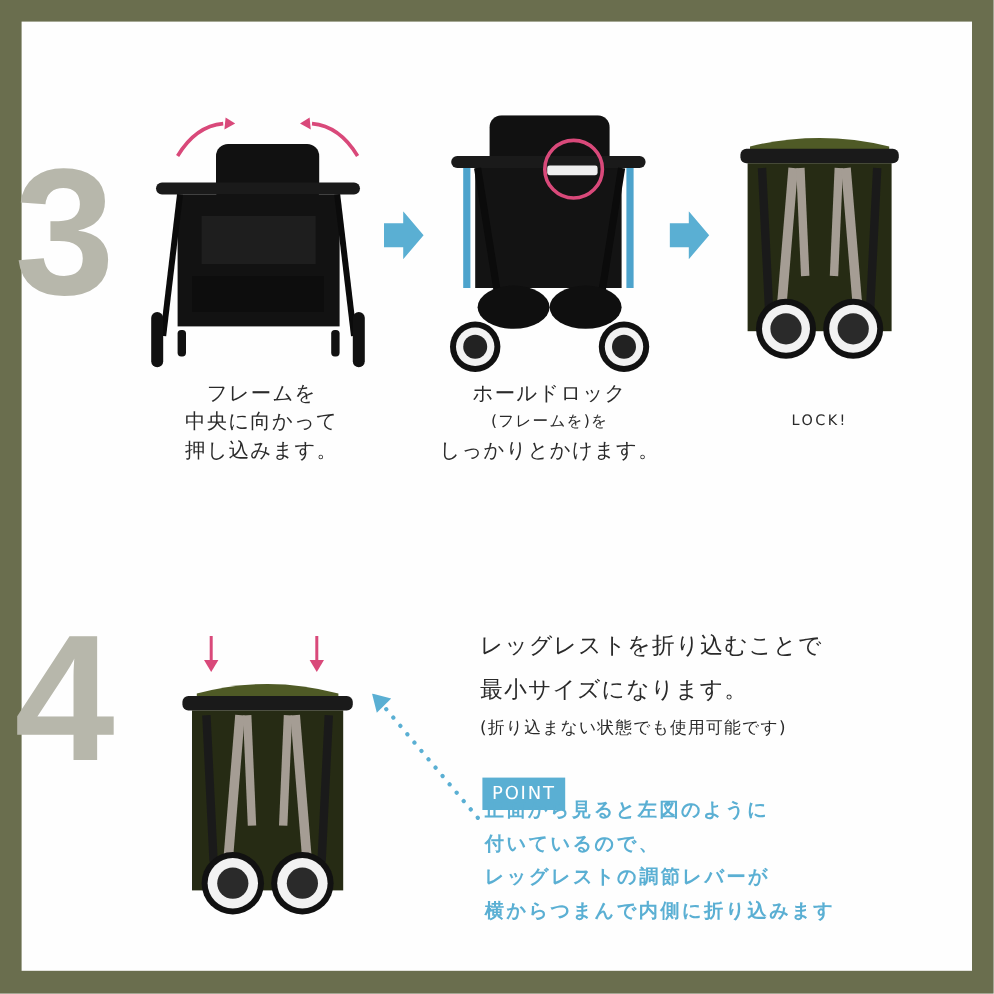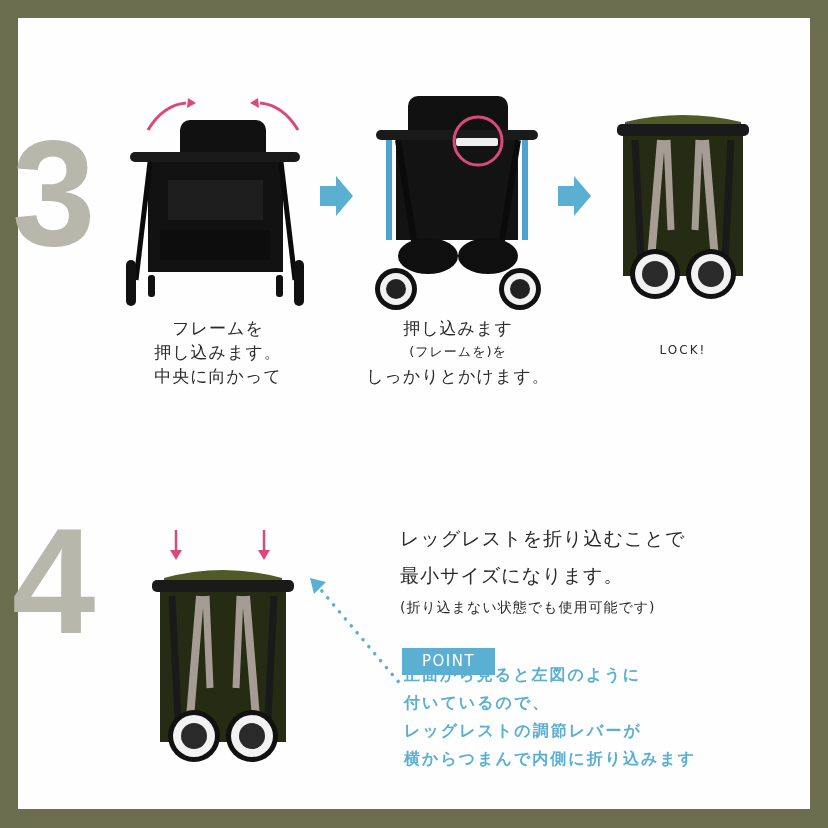--- a/index.html
+++ b/index.html
@@ -2,21 +2,21 @@
 <html><head>
 <meta charset="utf-8">
 <style>
   html,body{margin:0;padding:0;}
   body{width:828px;height:828px;background:#6a6e4e;position:relative;overflow:hidden;font-family:"DejaVu Sans","Liberation Sans",sans-serif;}
   .panel{position:absolute;left:18px;top:18px;width:792px;height:791px;background:#fefefe;}
   .abs{position:absolute;}
   .step-num{position:absolute;color:#b7b7ab;font-family:"Liberation Sans",sans-serif;font-weight:700;line-height:1;}
   .caption{position:absolute;text-align:center;color:#2a2a2a;font-size:17px;line-height:24px;letter-spacing:1px;}
   .caption .small{font-size:13px;}
-  .point-badge{position:absolute;background:#5aafd3;color:#fff;font-size:15px;letter-spacing:1.5px;padding:0 20px;height:27px;line-height:27px;}
+  .point-badge{position:absolute;background:#5aafd3;color:#fff;font-size:15px;letter-spacing:1.5px;padding:0 8px;height:27px;line-height:27px;}
   .point-text{position:absolute;color:#5aafd3;font-size:16px;line-height:28px;letter-spacing:2px;font-weight:bold;}
   .desc{position:absolute;color:#2a2a2a;font-size:19px;line-height:37px;letter-spacing:1px;}
   .desc .note{font-size:14px;line-height:26px;}
 </style>
 </head>
 <body>
 
 <div class="panel">
 
   <div class="step-num" style="left:-6px;top:100px;font-size:150px;">3</div>
@@ -86,25 +86,25 @@
         <circle cx="42" cy="164" r="20" fill="#f2f2f2"></circle>
         <circle cx="42" cy="164" r="13" fill="#2a2a2a"></circle>
       <circle cx="98" cy="164" r="25" fill="#111"></circle>
         <circle cx="98" cy="164" r="20" fill="#f2f2f2"></circle>
         <circle cx="98" cy="164" r="13" fill="#2a2a2a"></circle>
     </svg>
   </div>
 
   <div class="caption" style="left:100px;top:298px;width:200px;">
     <div>フレームを</div>
+    <div>中央に向かって</div>
     <div>押し込みます。</div>
-    <div>中央に向かって</div>
   </div>
   <div class="caption" style="left:330px;top:298px;width:220px;">
-    <div>押し込みます</div>
+    <div>ホールドロック</div>
     <div class="small">(フレームを)を</div>
     <div>しっかりとかけます。</div>
   </div>
   <div class="caption" style="left:600px;top:320px;width:130px;font-size:12px;letter-spacing:2px;">
     <div>LOCK!</div>
   </div>
 
   <div class="step-num" style="left:-6px;top:488px;font-size:150px;">4</div>
 
   <div class="abs" style="left:130px;top:510px;width:150px;height:240px;">

